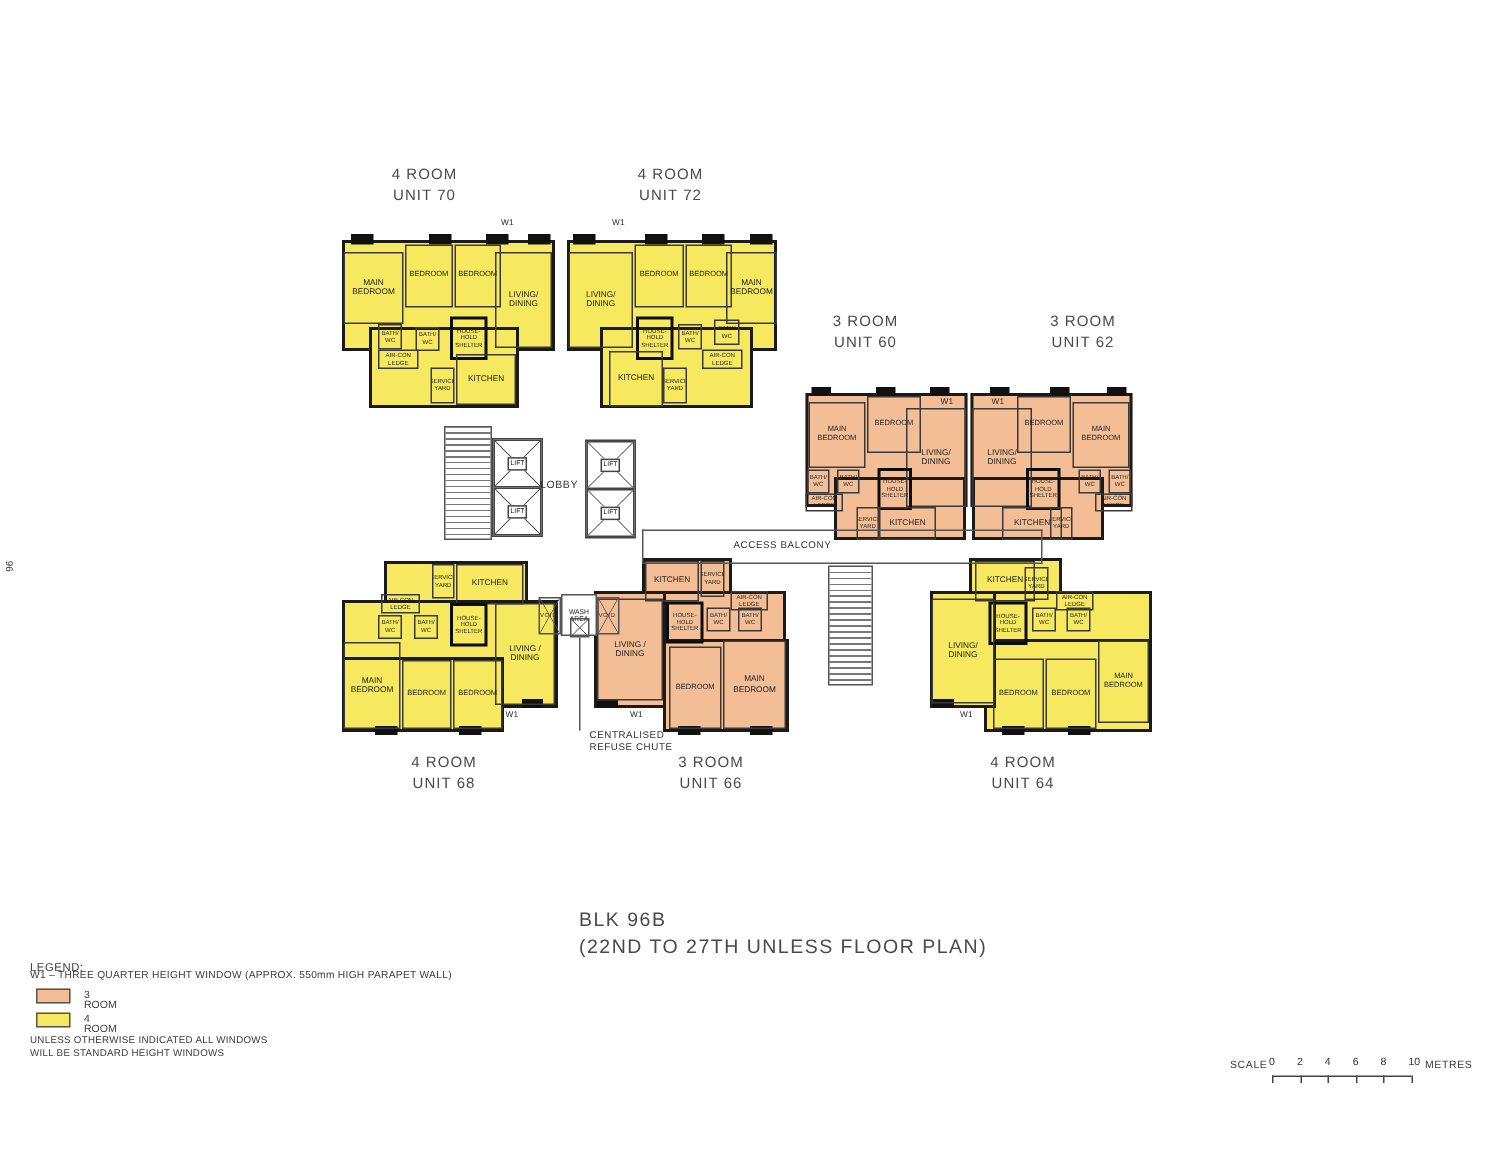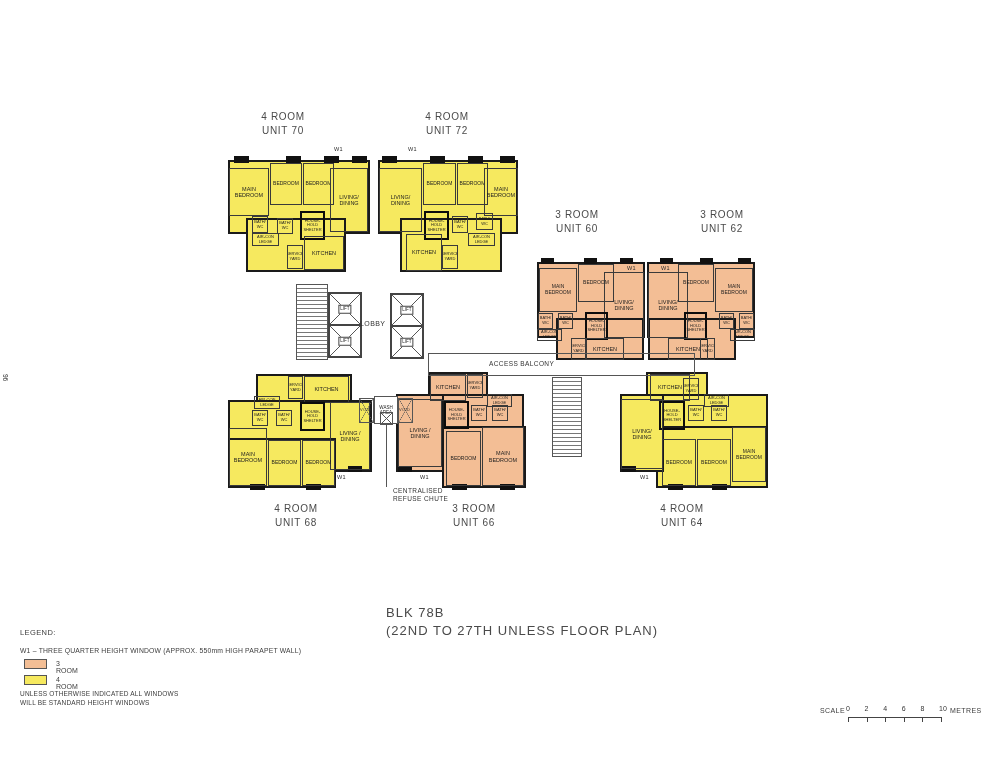--- a/index.html
+++ b/index.html
@@ -26,21 +26,21 @@
   .xbox{position:absolute;box-sizing:border-box;border:1px solid #555;background:
       linear-gradient(to top right,transparent calc(50% - .5px),#555 50%,transparent calc(50% + .5px)),
       linear-gradient(to bottom right,transparent calc(50% - .5px),#555 50%,transparent calc(50% + .5px));}
   .wash{position:absolute;box-sizing:border-box;border:1px solid #555;background:#fff;font-size:4.5px;
         display:flex;align-items:center;justify-content:center;text-align:center;white-space:pre-line;color:#222;}
   .line{position:absolute;background:#555;}
   .flabel{position:absolute;font-size:7px;color:#333;letter-spacing:.4px;white-space:pre-line;line-height:1.3;}
   
   #title{position:absolute;left:386px;top:604px;font-size:13px;letter-spacing:1px;color:#4a4a4a;line-height:1.35;}
   #legend{position:absolute;left:20px;top:628px;}
-  .lg-heading{position:absolute;left:0;top:0;font-size:7.5px;letter-spacing:.4px;}
+  .lg-heading{position:absolute;left:0;top:12px;font-size:7.5px;letter-spacing:.4px;}
   .lg-w1{position:absolute;left:0;top:19px;font-size:6.8px;letter-spacing:.2px;white-space:nowrap;}
   .lg-row{position:absolute;left:4px;height:11px;}
   .swatch{position:absolute;left:0;top:0;width:23px;height:10px;border:1px solid #555;box-sizing:border-box;}
   .lg-label{position:absolute;left:32px;top:1px;font-size:7px;}
   .lg-note{position:absolute;left:0;font-size:6.5px;letter-spacing:.2px;white-space:nowrap;}
   .note-box{position:absolute;left:13px;top:705px;width:360px;box-sizing:border-box;border:1.5px solid #e0457b;
             border-radius:10px;padding:3px 4px;font-size:10px;color:#333;text-align:center;white-space:nowrap;background:#fff;}
   
   #scalebar{position:absolute;left:820px;top:705px;width:178px;height:22px;}
   #scale-label{position:absolute;left:0;top:2px;font-size:7px;letter-spacing:.4px;}
@@ -275,21 +275,21 @@
       <div class="line" style="left: 386px; top: 425px; width: 1px; height: 62px;"></div>
       <div class="flabel" style="left: 360px; top: 319px; font-size: 7px;">LOBBY</div>
       <div class="flabel" style="left: 489px; top: 360px; font-size: 6.5px;">ACCESS BALCONY</div>
       <div class="flabel" style="left: 393px; top: 487px; font-size: 6.5px;">CENTRALISED
 REFUSE CHUTE</div>
       <div class="flabel" style="left: 360px; top: 407px; font-size: 4px;">VOID</div>
       <div class="flabel" style="left: 399px; top: 407px; font-size: 4px;">VOID</div>
     </div>
 
   <div id="title">
-    <div>BLK 78B</div>
+    <div>BLK 96B</div>
     <div>(22ND TO 27TH UNLESS FLOOR PLAN)</div>
   </div>
 
   <div id="legend">
     <div class="lg-heading">LEGEND:</div>
     <div class="lg-w1">W1 – THREE QUARTER HEIGHT WINDOW (APPROX. 550mm HIGH PARAPET WALL)</div>
     <div class="lg-row" style="top:31px">
       <span class="swatch" style="background: rgb(243, 190, 149);"></span>
       <span class="lg-label">3 ROOM</span>
     </div>

